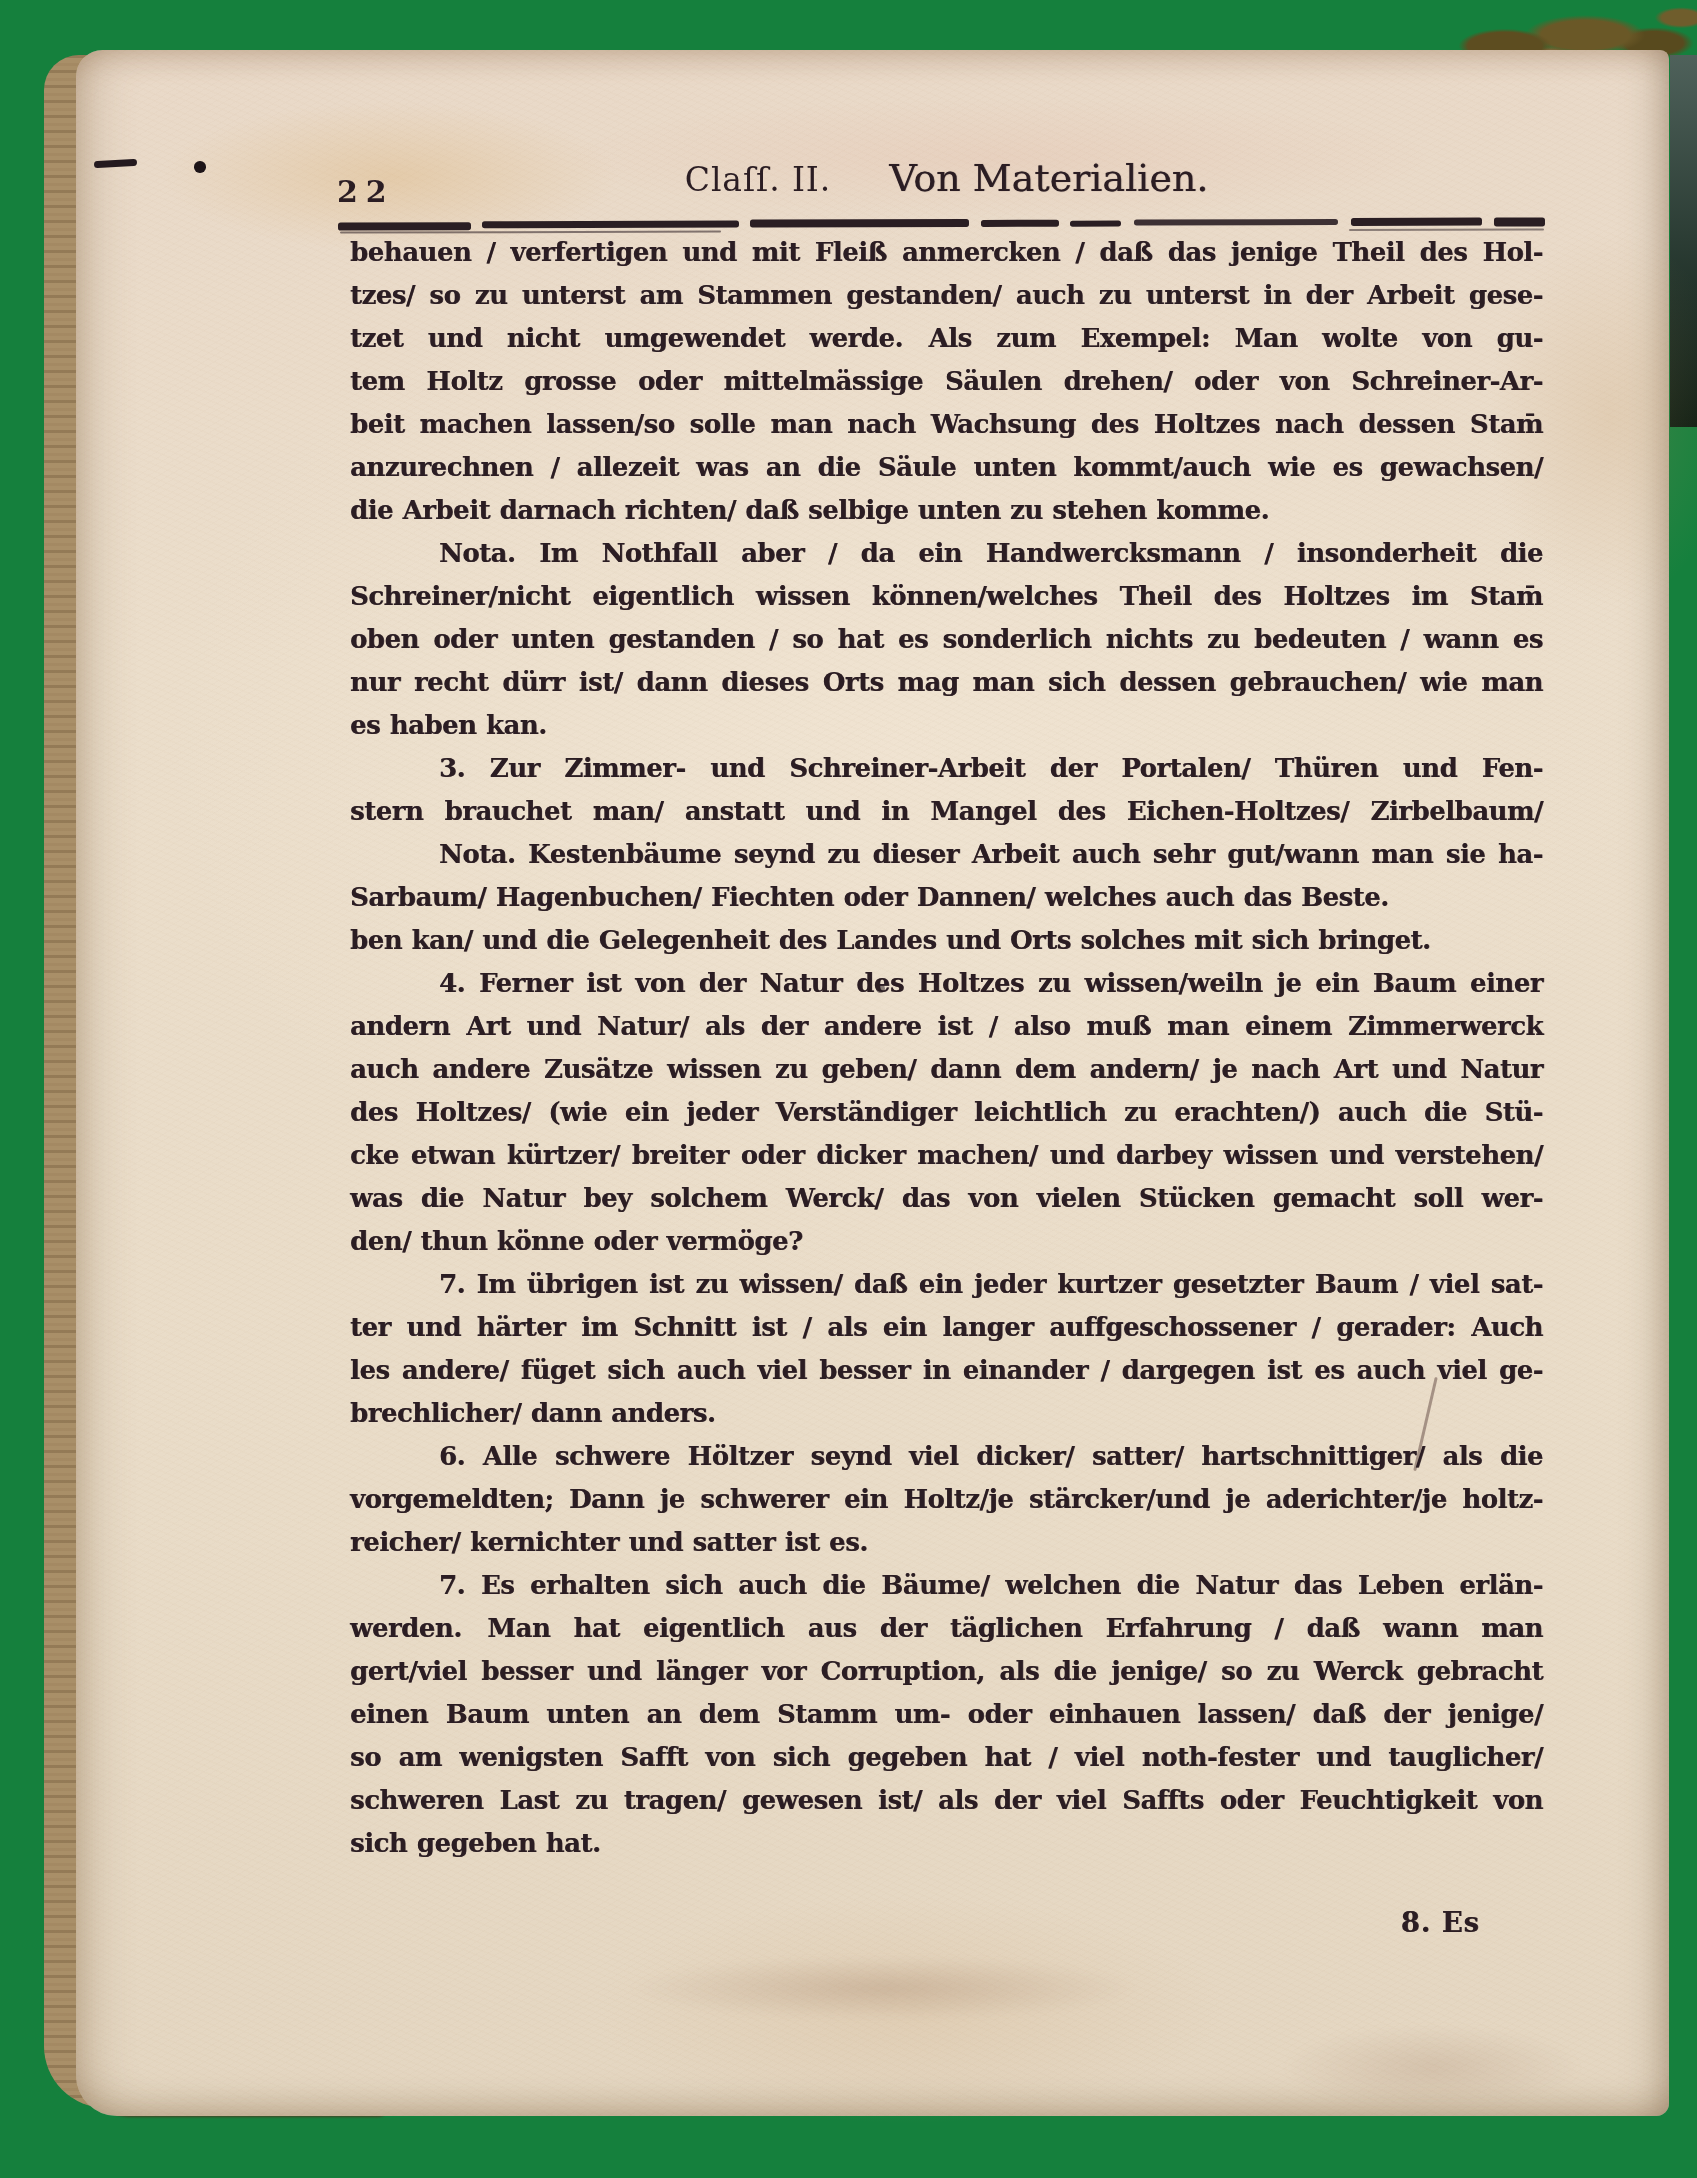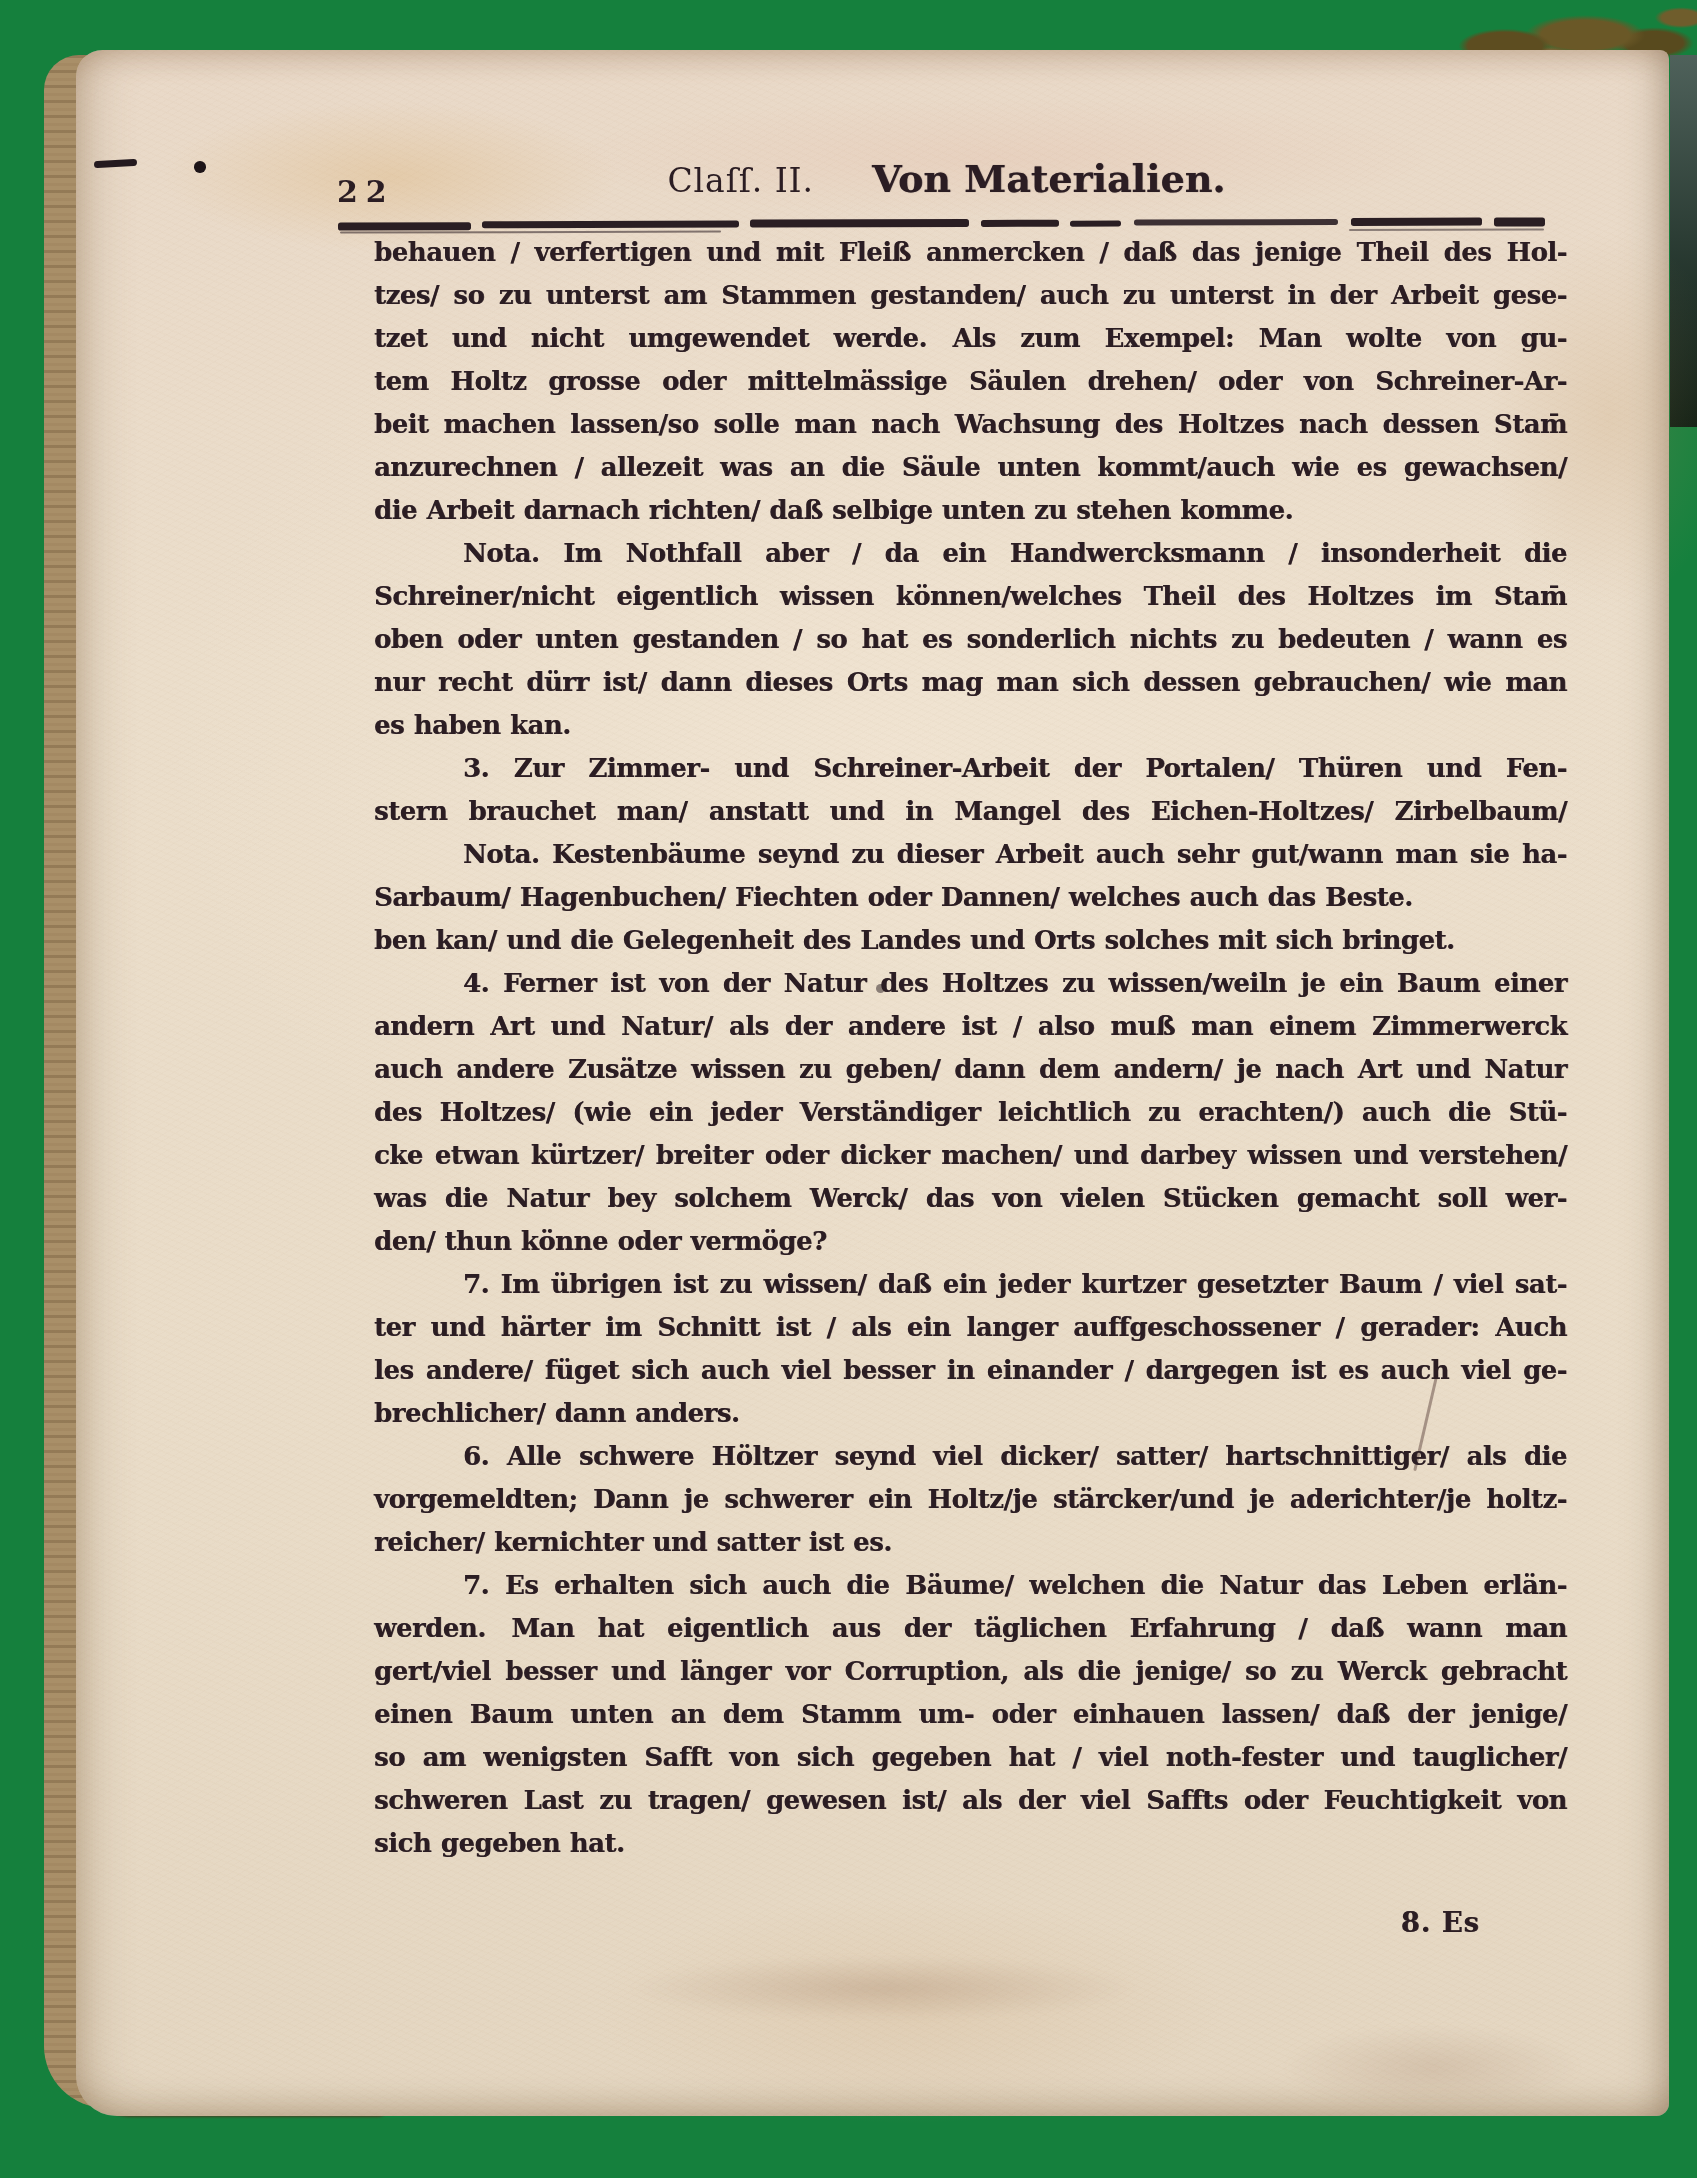--- a/index.html
+++ b/index.html
@@ -60,39 +60,39 @@
   .st3{left:514px;top:1844px;width:638px;height:231px;background:radial-gradient(ellipse at center, rgba(205,170,128,.22), rgba(0,0,0,0) 70%);}
   .st4{left:497px;top:50px;width:851px;height:115px;background:radial-gradient(ellipse at center, rgba(222,168,148,.18), rgba(0,0,0,0) 75%);}
   .ghost1{left:550px;top:1906px;width:514px;height:64px;background:radial-gradient(ellipse at center, rgba(148,112,86,.25), rgba(0,0,0,0) 70%);filter:blur(3.5px);}
   .ghost2{left:1206px;top:1975px;width:301px;height:85px;background:radial-gradient(ellipse at center, rgba(148,112,86,.2), rgba(0,0,0,0) 70%);filter:blur(4.4px);}
 
   
   .page-number{position:absolute;left:337px;top:174px;font-size:30px;font-weight:700;
     letter-spacing:8px;color:#2b1d23;}
   .running-header{position:absolute;left:350px;top:156px;width:1193px;text-align:center;color:#2b1d23;white-space:nowrap;}
   .hdr-class{font-size:33px;font-weight:400;letter-spacing:0.9px;text-align:center;}
-  .hdr-title{font-size:38px;font-weight:700;margin-left:58px;letter-spacing:0px;
+  .hdr-title{font-size:38px;font-weight:400;margin-left:58px;letter-spacing:0px;
     text-shadow:0.5px 0 0.7px rgba(43,29,35,.8);}
 
   
   .header-rule{position:absolute;left:338px;top:218px;width:1208px;height:16px;transform:rotate(-0.15deg);}
   .header-rule i{position:absolute;background:#2a1e23;border-radius:2.7px;display:block;}
   .r1{left:0;top:2.7px;width:133px;height:8px;}
   .r2{left:144px;top:1.8px;width:257px;height:7px;}
   .r3{left:412px;top:0.9px;width:219px;height:8px;}
   .r4{left:643px;top:1.8px;width:78px;height:7px;}
   .r5{left:732px;top:2.7px;width:51px;height:6.2px;}
   .r6{left:796px;top:1.8px;width:204px;height:6.2px;opacity:.9;}
   .r7{left:1013px;top:0.9px;width:131px;height:8px;}
   .r8{left:1156px;top:0.9px;width:51px;height:8.9px;}
   .r9{left:1.8px;top:11.5px;width:381px;height:2.7px;opacity:.55;}
   .r10{left:1011px;top:11.5px;width:195px;height:2.7px;opacity:.5;}
 
   
-  .text-block{position:absolute;left:350px;top:231px;width:1193px;color:#2b1d23;margin-left:24px;}
+  .text-block{position:absolute;left:350px;top:231px;width:1193px;color:#2b1d23;}
   .ln{font-size:26px;font-weight:700;line-height:43px;height:43px;
     letter-spacing:-0.5px;word-spacing:0.9px;white-space:nowrap;
     text-align:justify;text-align-last:justify;white-space:normal;overflow:visible;
     text-shadow:0.4px 0 0.6px rgba(43,29,35,.72);}
   .ln.indent{padding-left:89px;}
   .ln.short{text-align:right;text-align-last:left;}
   .catchword{position:absolute;left:350px;top:1906px;width:1130px;text-align:right;
     font-size:27.5px;font-weight:700;color:#2b1d23;letter-spacing:0.9px;
     text-shadow:0.4px 0 0.6px rgba(43,29,35,.72);}
 

